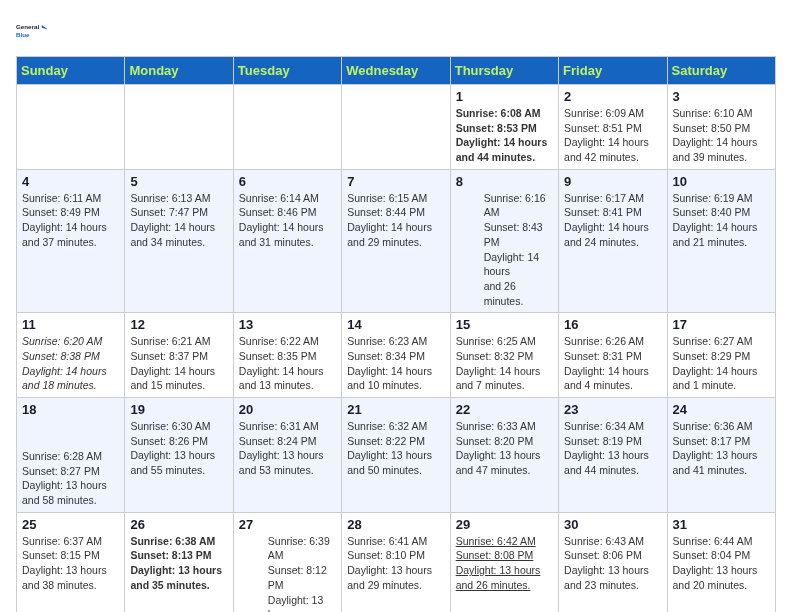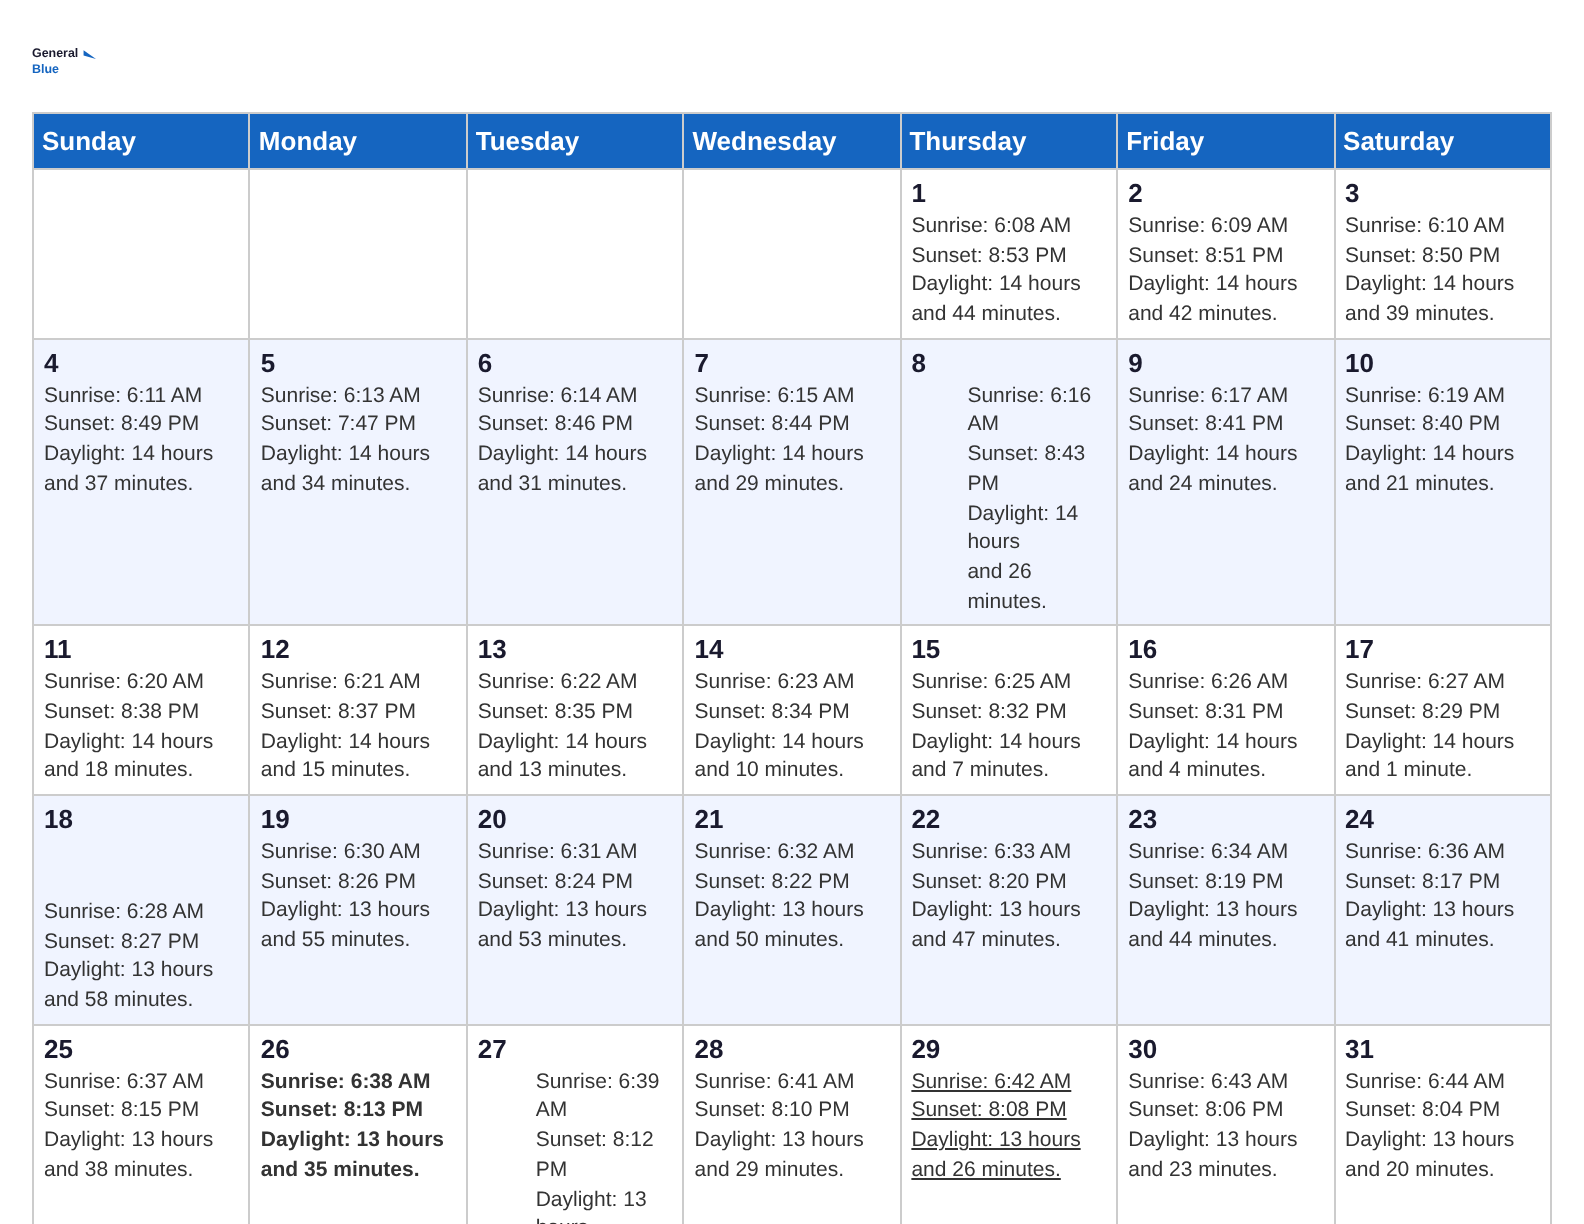--- a/index.html
+++ b/index.html
@@ -46,21 +46,21 @@
       font-size: 16px;
       color: #444;
     }
     .calendar {
       width: 100%;
       border-collapse: collapse;
       font-size: 11px;
     }
     .calendar th {
       background: #1565c0;
-      color: #ffffff;
+      color: #bef264;
       padding: 6px 4px;
       text-align: left;
       font-size: 13px;
       font-weight: bold;
       border: 1px solid #ccc;
     }
     .calendar td {
       border: 1px solid #ccc;
       vertical-align: top;
       padding: 4px 5px;
@@ -127,21 +127,21 @@
       </tr>
   </thead>
   <tbody id="calendar-body">
   <tr class="row-odd">
         <td class="empty-cell"></td>
         <td class="empty-cell"></td>
         <td class="empty-cell"></td>
         <td class="empty-cell"></td>
         <td>
           <div class="day-number">1</div>
-          <div class="day-info" style="white-space: pre-line;">Sunrise: 6:08 AM
+          <div class="day-info" style="white-space: pre-line; font-weight: bold;">Sunrise: 6:08 AM
 Sunset: 8:53 PM
 Daylight: 14 hours
 and 44 minutes.</div>
         </td>
         <td>
           <div class="day-number">2</div>
           <div class="day-info" style="white-space: pre-line;">Sunrise: 6:09 AM
 Sunset: 8:51 PM
 Daylight: 14 hours
 and 42 minutes.</div>
@@ -201,21 +201,21 @@
           <div class="day-number">10</div>
           <div class="day-info" style="white-space: pre-line;">Sunrise: 6:19 AM
 Sunset: 8:40 PM
 Daylight: 14 hours
 and 21 minutes.</div>
         </td>
       </tr>
       <tr class="row-odd">
         <td>
           <div class="day-number">11</div>
-          <div class="day-info" style="white-space: pre-line;">Sunrise: 6:20 AM
+          <div class="day-info" style="white-space: pre-line; font-style: italic;">Sunrise: 6:20 AM
 Sunset: 8:38 PM
 Daylight: 14 hours
 and 18 minutes.</div>
         </td>
         <td>
           <div class="day-number">12</div>
           <div class="day-info" style="white-space: pre-line;">Sunrise: 6:21 AM
 Sunset: 8:37 PM
 Daylight: 14 hours
 and 15 minutes.</div>

